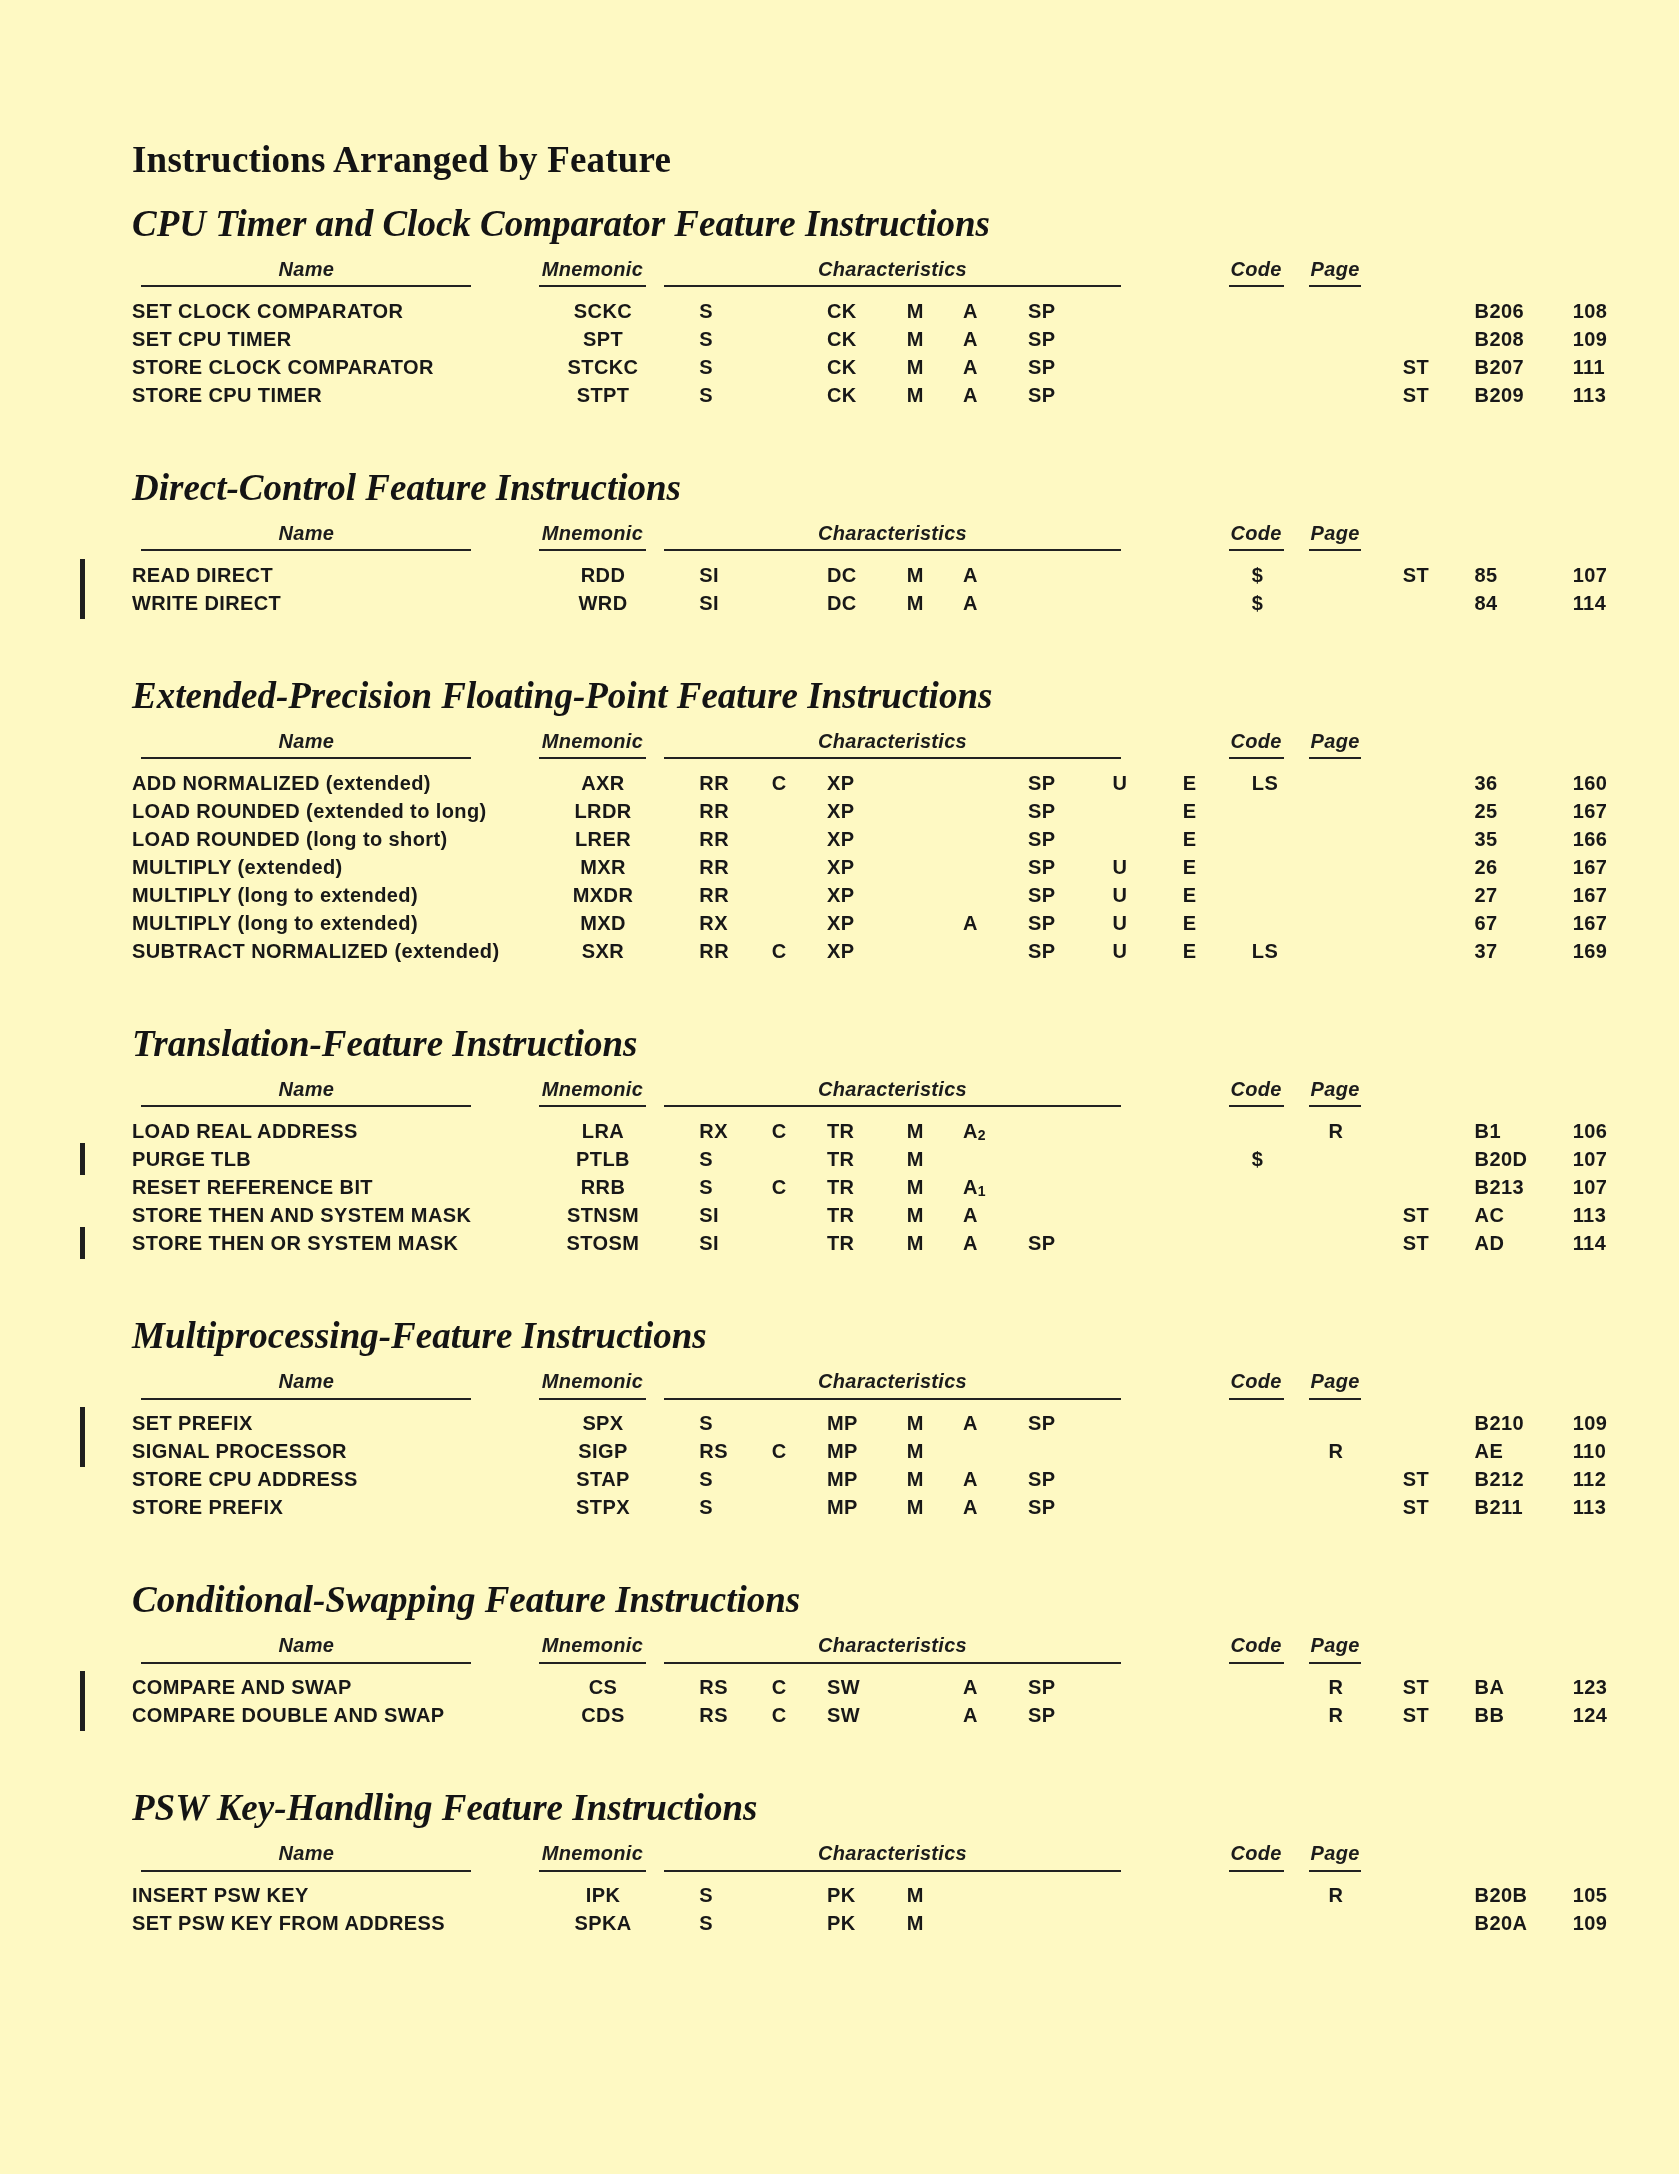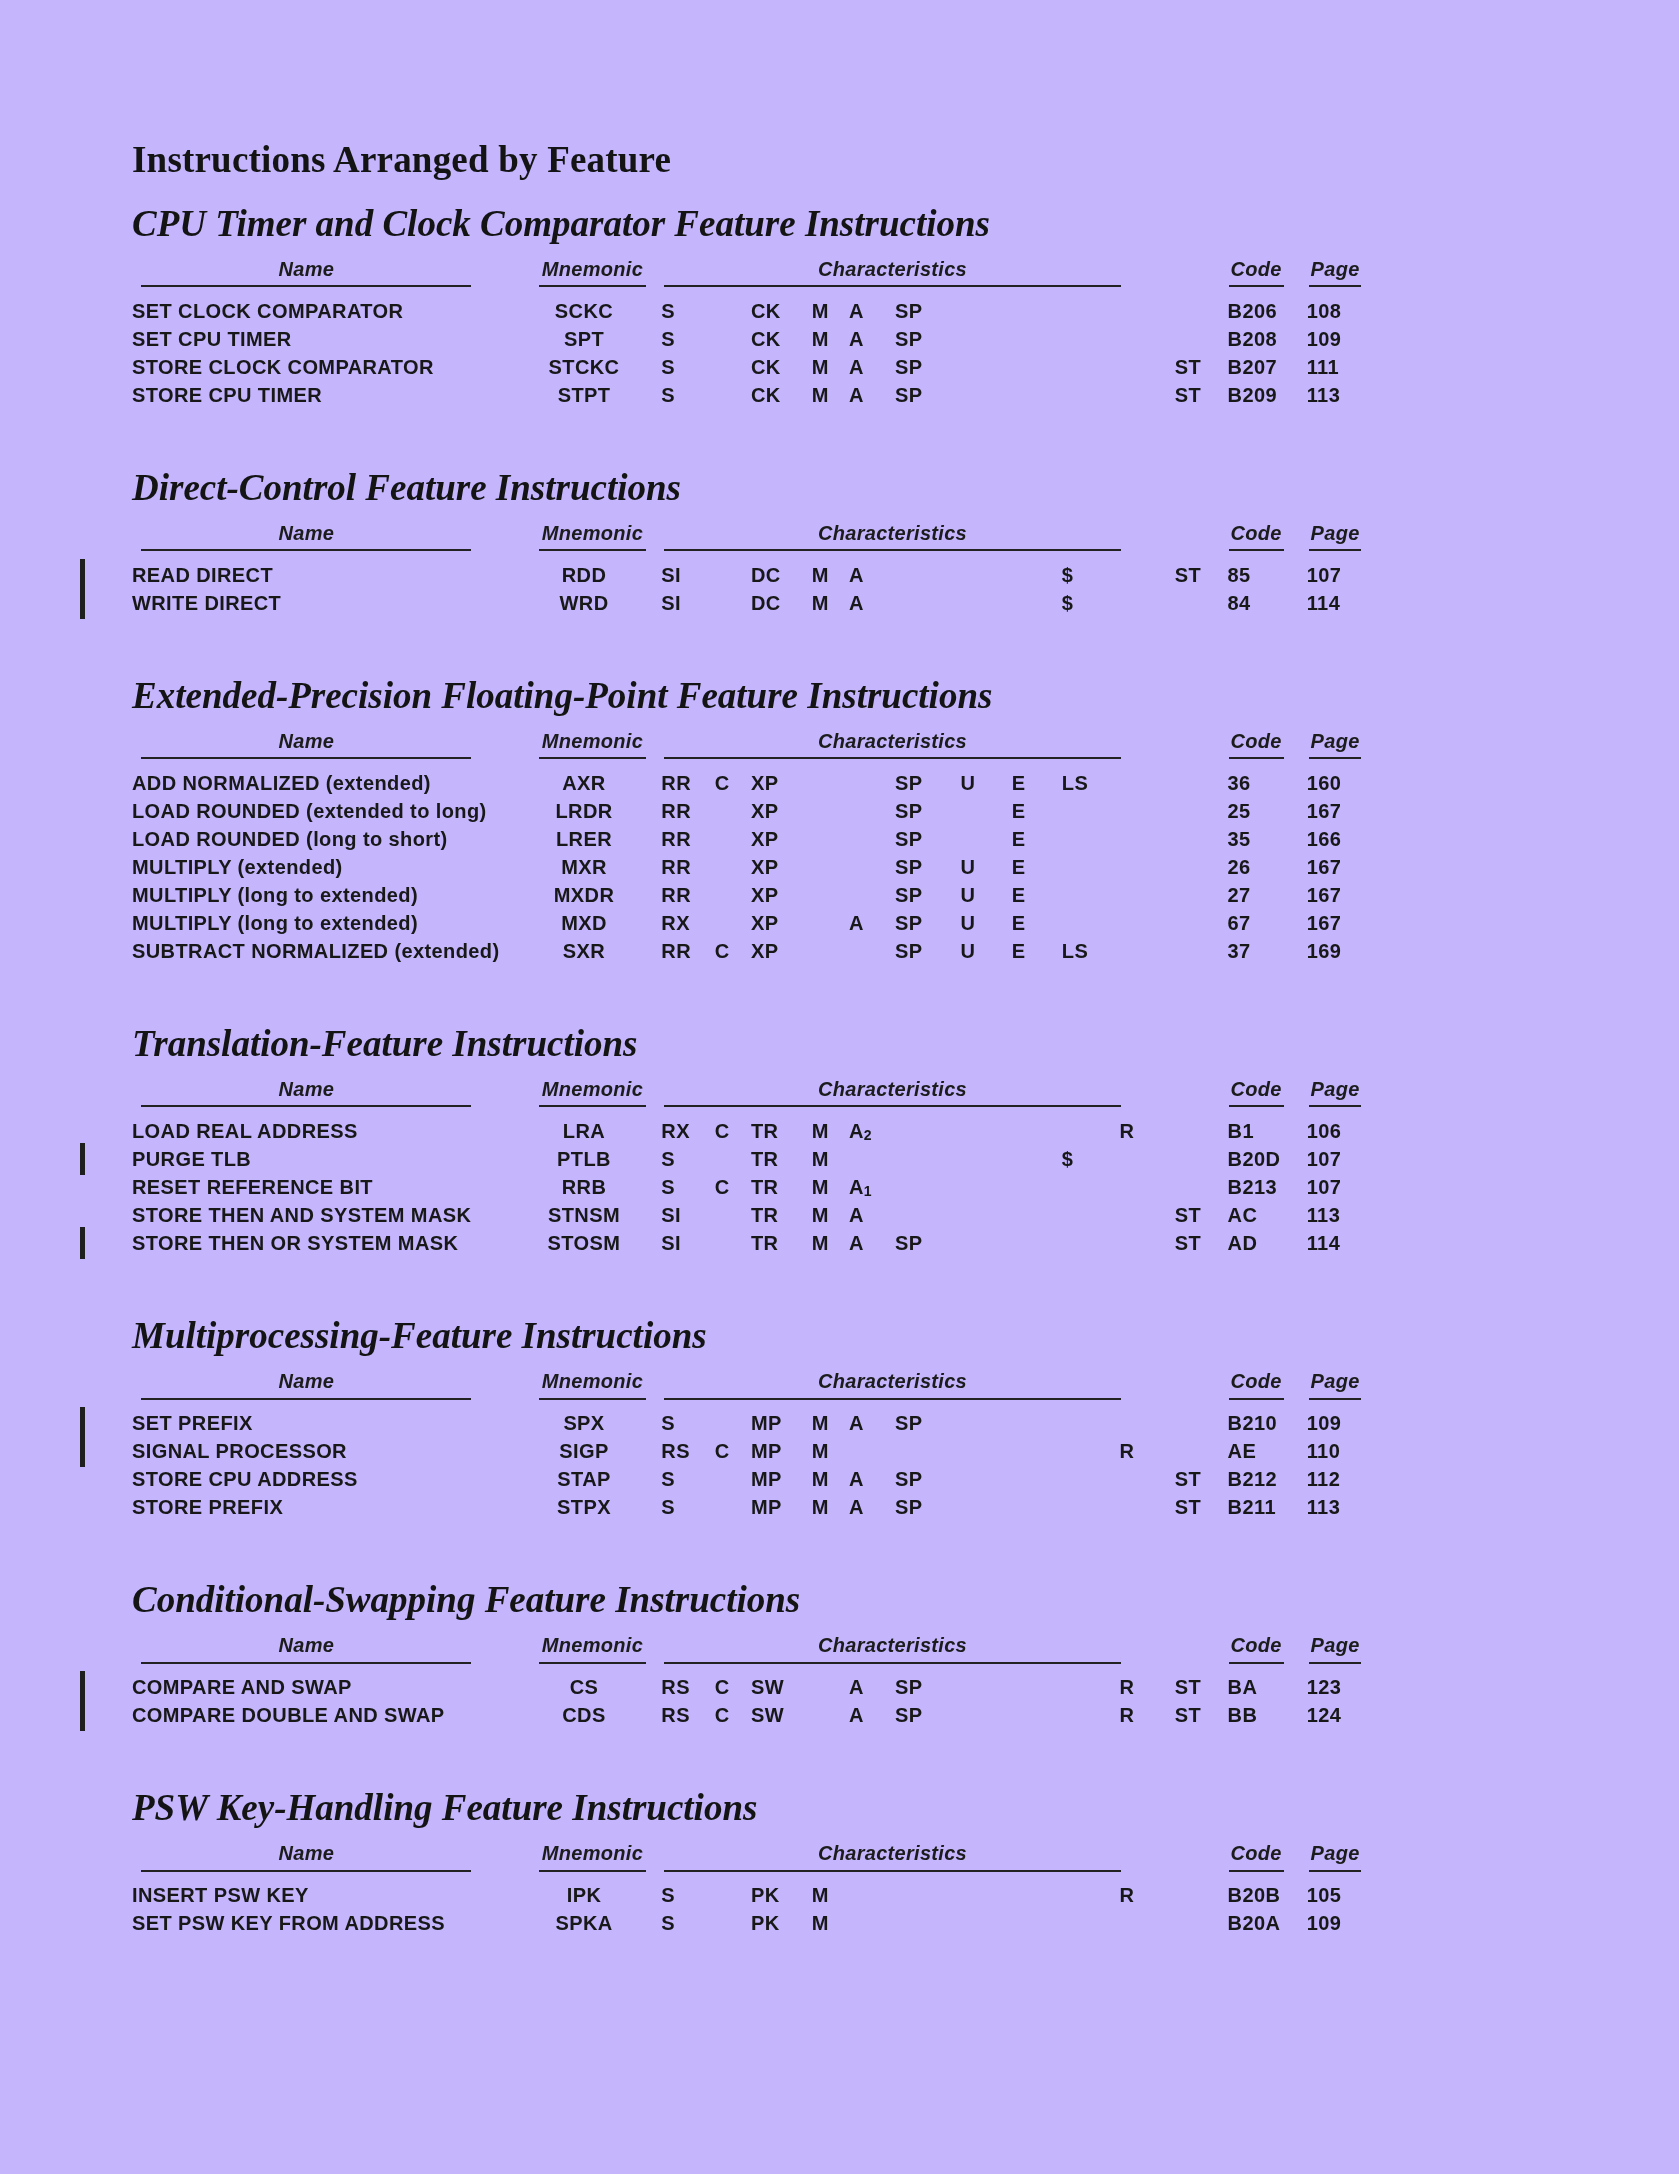--- a/index.html
+++ b/index.html
@@ -1,21 +1,21 @@
 <!DOCTYPE html>
 <html style="font-size:15px"><head>
 <meta charset="utf-8">
 <style>
   * { margin: 0; padding: 0; box-sizing: border-box; }
   html, body { background: #ffffff; }
   .page {
     position: relative;
     width: 1680px;
     height: 2174px;
-    background: #c4b5fd;
+    background: #fef9c3;
     color: #1a1a1a;
     padding: 139px 310px 16px 132px;
     overflow: hidden;
     font-family: "Liberation Sans", "DejaVu Sans", sans-serif;
   }
   h1.title {
     font-family: "Liberation Serif", "DejaVu Serif", serif;
     font-weight: 700;
     font-size: 37px;
     letter-spacing: 0.2px;
@@ -64,20 +64,21 @@
     position: relative;
     display: grid;
     grid-template-columns: 386px 132px 61px 40px 58px 40px 44px 61px 54px 50px 56px 56px 52px 80px 66px;
     line-height: 28px;
     height: 28px;
     font-size: 20px;
     font-weight: 700;
     letter-spacing: 0.4px;
     color: #181818;
     white-space: nowrap;
+    gap: 19px;
   }
   .change-bar {
     position: absolute; left: -52px; top: -1.9px; bottom: -1.9px; width: 4.7px;
     background: transparent;
   }
   .change-bar.on { background: #1f1f1f; }
   .cell.mnem { text-align: center; }
   .cell.c1  { padding-left: 11.3px; }
   .cell.c2  { padding-left: 3.8px; }
   .cell.c3  { padding-left: 0; }

